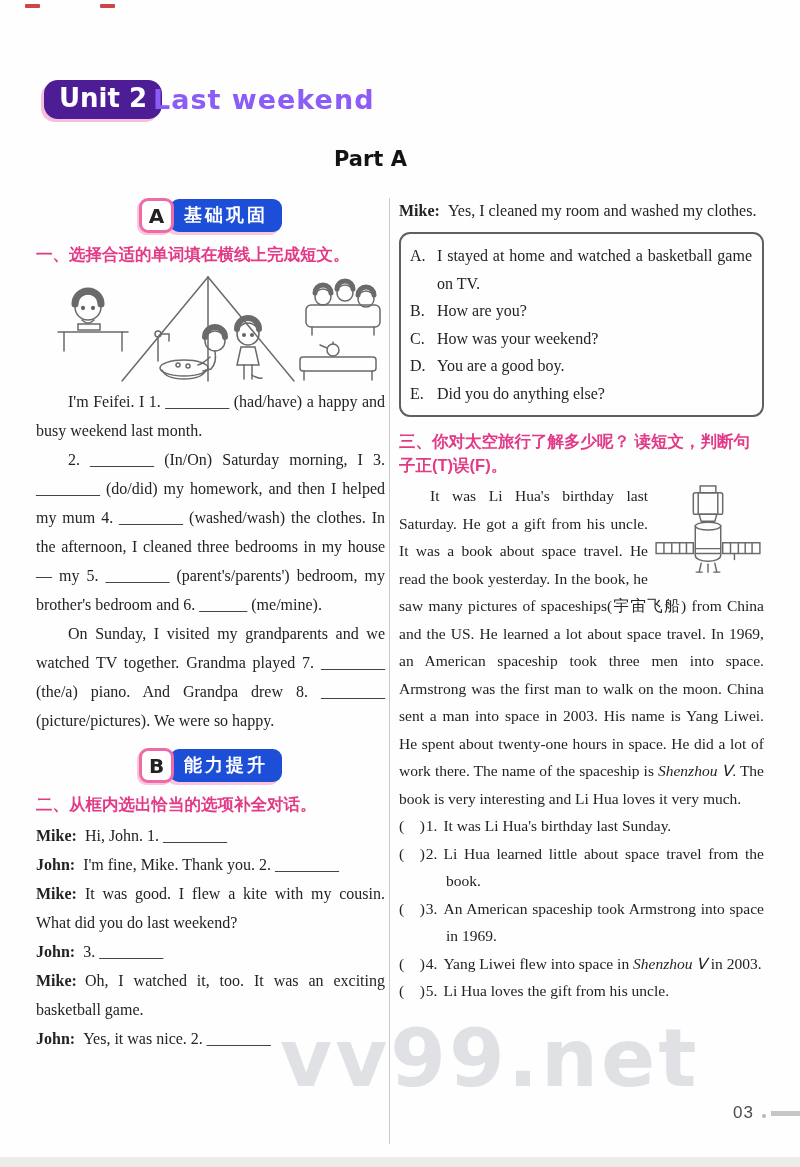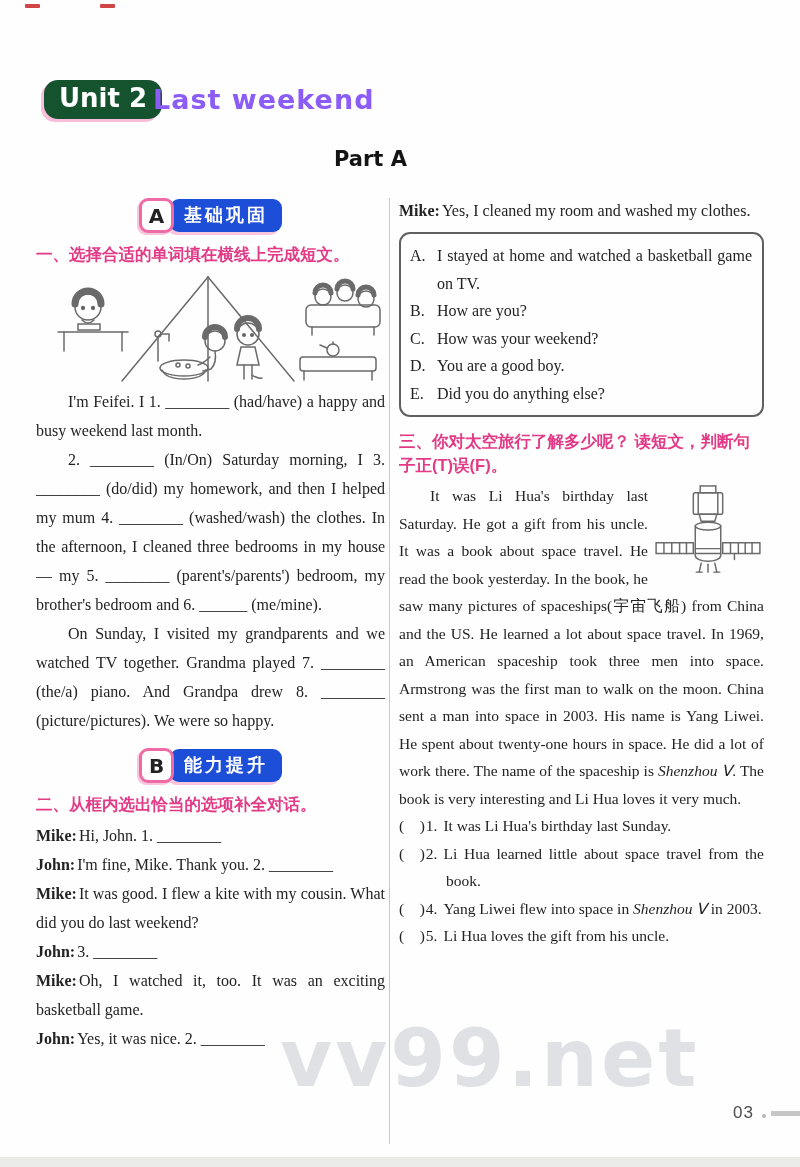--- a/index.html
+++ b/index.html
@@ -7,21 +7,21 @@
     position:relative; width:800px; height:1167px; margin:0 auto;
     background:#fefefe; overflow:hidden;
     font-family:"Liberation Serif", serif; color:#232323;
   }
   
   .crop-mark { position:absolute; height:4px; background:#d04545; border-radius:1px; }
   .crop-mark.m1 { left:25px; top:4px; width:15px; }
   .crop-mark.m2 { left:100px; top:4px; width:15px; }
   .unit-badge {
     position:absolute; left:44px; top:80px;
-    background:#14532d; color:#fff;
+    background:#4c1d95; color:#fff;
     font-family:"DejaVu Sans", sans-serif; font-weight:bold; font-size:26px;
     padding:3px 15px 6px; border-radius:14px;
     box-shadow:-3px 3px 0 #f9bedb;
   }
   .unit-title {
     position:absolute; left:153px; top:84px;
     font-family:"DejaVu Sans", sans-serif; font-weight:bold; font-size:27px;
     color:#8b5cf6; letter-spacing:1px;
   }
   .part-title {
@@ -46,21 +46,21 @@
     padding:4px 14px 5px; border-radius:9px; margin-left:-4px; letter-spacing:3px;
     box-shadow:-3px 3px 0 #f9c6dd;
   }
   
   .ex-heading {
     color:#e23a86; font-weight:bold; font-size:16.5px; line-height:24px;
     font-family:"Liberation Sans", sans-serif; margin:3px 0 5px;
   }
   .body-text { font-size:16px; line-height:29px; text-align:justify; margin:0; }
   .indent { text-indent:2em; }
-  .spk { font-weight:bold; margin-right:2px; }
+  .spk { font-weight:bold; margin-right:8px; }
   .illo { display:block; margin:3px auto 4px; }
   
   .options-box { border:2px solid #606060; border-radius:11px; padding:8px 10px 8px 9px; margin:7px 0 12px; }
   .opt-row { display:flex; font-size:16px; line-height:27.5px; }
   .opt-label { width:27px; flex:none; }
   .opt-text { flex:1; text-align:justify; }
   
   .body-sm { font-size:15.5px; line-height:27.5px; text-align:justify; margin:0; }
   .passage { text-indent:2em; }
   .sat-float { float:right; width:110px; height:96px; margin:2px 0 2px 6px; text-indent:0; }
@@ -231,20 +231,21 @@
             <line x1="55" y1="82" x2="55" y2="90"></line>
             <line x1="62" y1="81" x2="64" y2="90"></line>
         <line x1="43" y1="90" x2="49" y2="90"></line>
             <line x1="61" y1="90" x2="67" y2="90"></line>
         <line x1="82" y1="71" x2="82" y2="77"></line>
       </svg></span><span>It was Li Hua's birthday last Saturday. He got a gift from his uncle. It was a book about space travel. He read the book yesterday. In the book, he saw many pictures of spaceships(宇宙飞船) from China and the US. He learned a lot about space travel. In 1969, an American spaceship took three men into space. Armstrong was the first man to walk on the moon. China sent a man into space in 2003. His name is Yang Liwei. He spent about twenty-one hours in space. He did a lot of work there. The name of the spaceship is </span><span class="it">Shenzhou Ⅴ</span><span>. The book is very interesting and Li Hua loves it very much.</span>
     </div>
 
     <p class="body-sm tf"><span>( )</span><span class="tf-num">1.</span><span>It was Li Hua's birthday last Sunday.</span></p>
     <p class="body-sm tf"><span>( )</span><span class="tf-num">2.</span><span>Li Hua learned little about space travel from the book.</span></p>
+    <p class="body-sm tf"><span>( )</span><span class="tf-num">3.</span><span>An American spaceship took Armstrong into space in 1969.</span></p>
     <p class="body-sm tf"><span>( )</span><span class="tf-num">4.</span><span>Yang Liwei flew into space in </span><span class="it">Shenzhou Ⅴ</span><span> in 2003.</span></p>
     <p class="body-sm tf"><span>( )</span><span class="tf-num">5.</span><span>Li Hua loves the gift from his uncle.</span></p>
   </div>
 
   <div class="watermark">vv99.net</div>
   <div class="page-num">03</div>
   <div class="pn-dot"></div>
   <div class="pn-bar"></div>
   <div class="bottom-strip"></div>
 </div>

